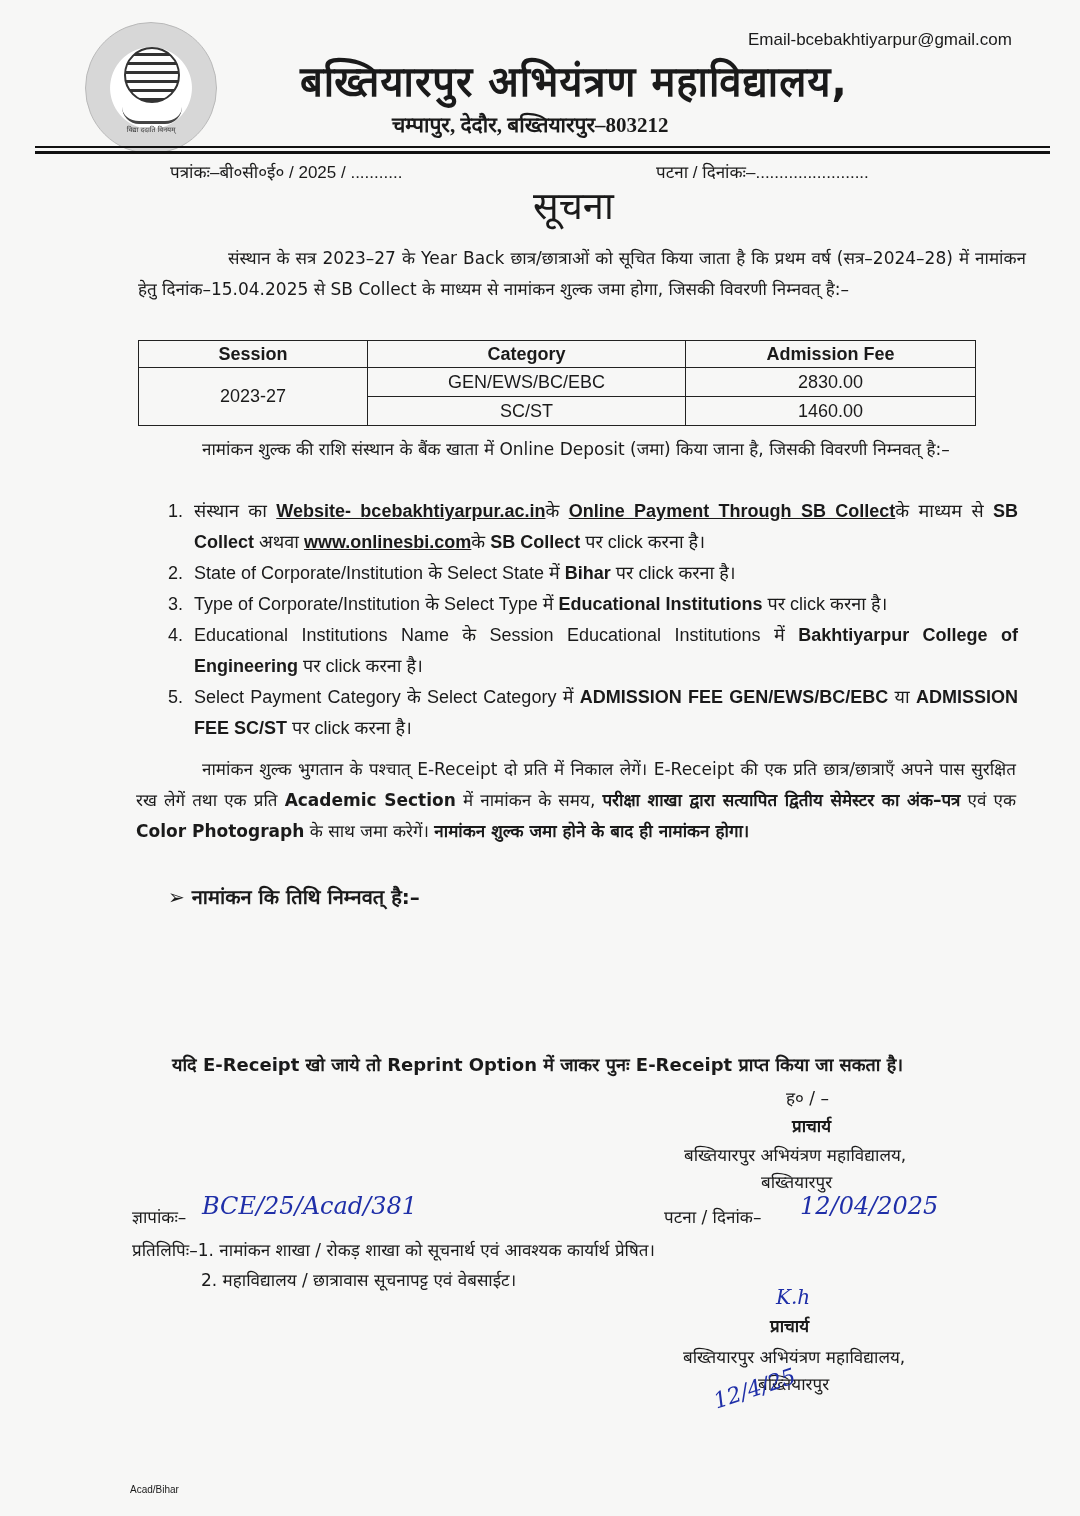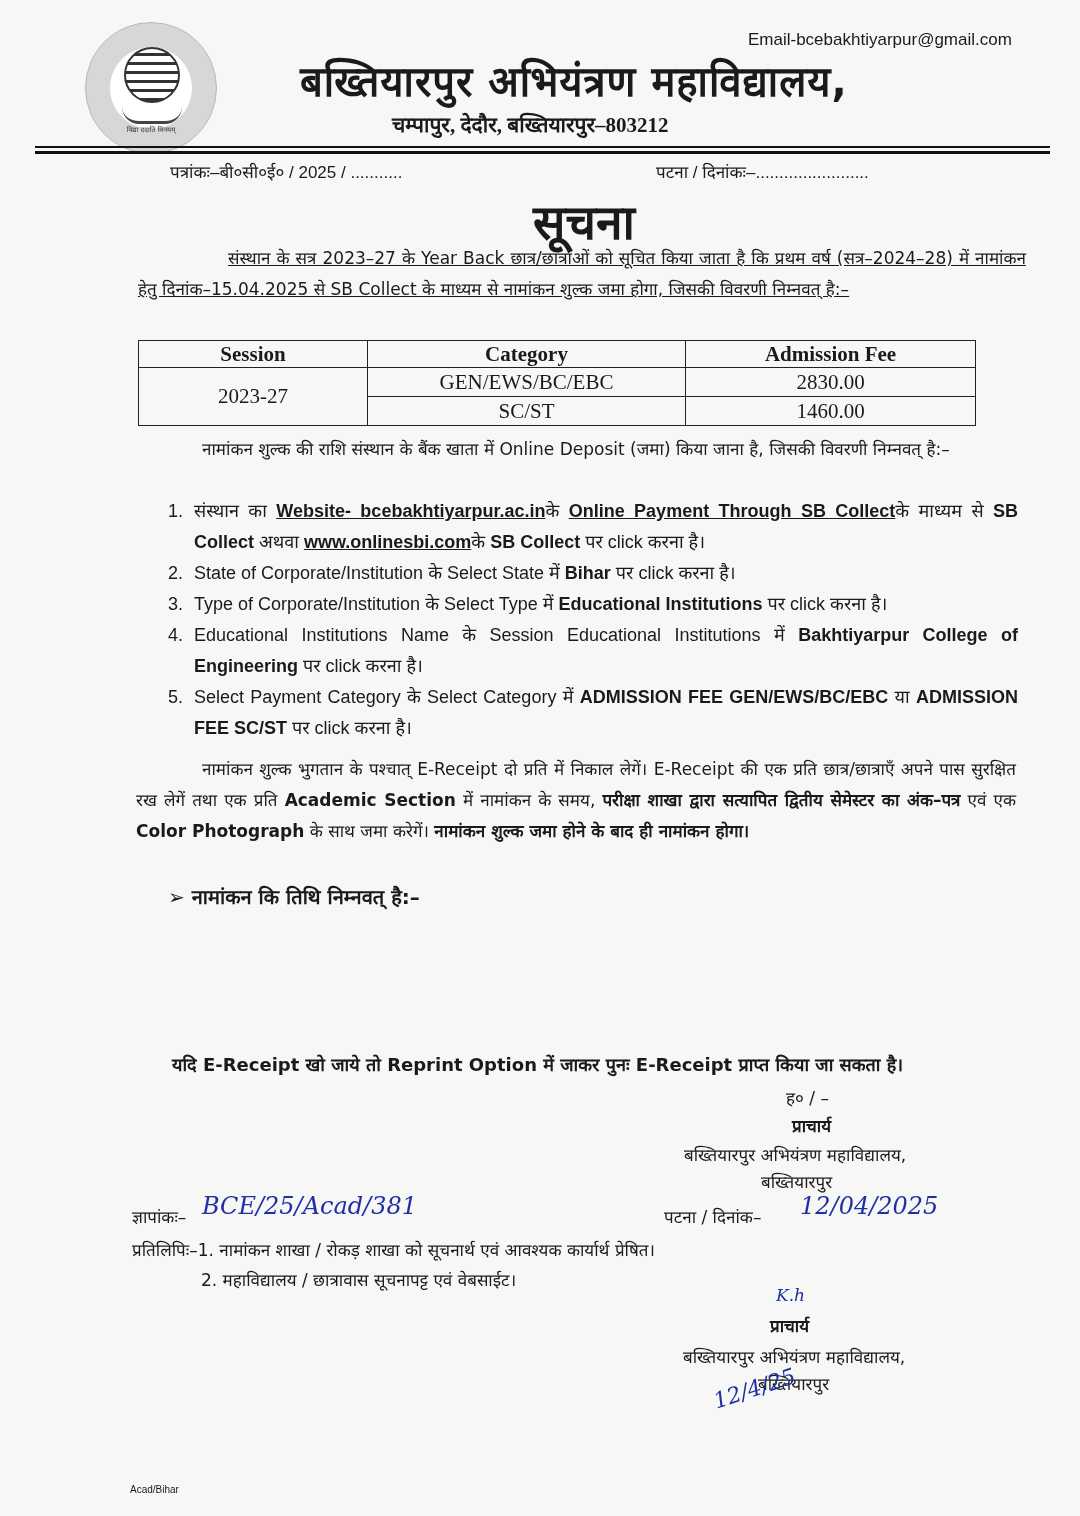--- a/index.html
+++ b/index.html
@@ -28,24 +28,24 @@
   .logo .motto { position: absolute; left: 0; width: 100%; top: 102px; text-align: center; font-size: 7px; color:#333; }
   .college-title {
     left: 300px; top: 52px; font-family: "DejaVu Sans", sans-serif; font-size: 40px;
     font-weight: bold; letter-spacing: 1px; transform: scaleY(1.05);
   }
   .address { left: 392px; top: 110px; font-family: Liberation Serif, serif; font-size: 21px; font-weight: bold; text-align: center; }
   .rule1 { left: 35px; top: 146px; width: 1015px; height: 0; border-top: 2px solid #111; }
   .rule2 { left: 35px; top: 151px; width: 1015px; height: 0; border-top: 3px solid #111; }
   .ref-no { left: 142px; top: 160px; font-size: 17px; margin-left: 28px; }
   .ref-date { left: 656px; top: 160px; font-size: 17px; }
-  .notice-title { left: 533px; top: 188px; font-family: "DejaVu Sans", sans-serif; font-size: 48px; font-weight: bold; }
+  .notice-title { left: 533px; top: 178px; font-family: "DejaVu Sans", sans-serif; font-size: 38px; font-weight: normal; }
   .para { font-family: "DejaVu Sans", sans-serif; font-size: 17px; line-height: 31px; text-align: justify; }
-  .p1 { left: 138px; top: 243px; width: 888px; text-indent: 90px; text-decoration: underline; }
-  table.grid { border-collapse: collapse; position: absolute; font-family: Liberation Serif, serif; font-size: 21px; }
+  .p1 { left: 138px; top: 243px; width: 888px; text-indent: 90px; }
+  table.grid { border-collapse: collapse; position: absolute; font-family: Liberation Sans, sans-serif; font-size: 18px; }
   table.grid td, table.grid th { border: 1.5px solid #222; text-align: center; padding: 0; }
   table.grid th { font-weight: bold; }
   .t1 { left: 138px; top: 340px; width: 838px; }
   .t1 th { height: 26px; }
   .t1 td { height: 28px; }
   .p2 { left: 138px; top: 434px; width: 880px; text-indent: 64px; }
   .steps { left: 168px; top: 496px; width: 850px; font-family: "Liberation Sans", sans-serif; font-size: 18px; line-height: 31px; }
   .step { position: relative; padding-left: 26px; text-align: justify; }
   .step .num { position: absolute; left: 0; top: 0; }
   .u { text-decoration: underline; font-weight: bold; }
@@ -61,21 +61,21 @@
   .principal1 { left: 792px; top: 1114px; font-weight: bold; }
   .college1 { left: 684px; top: 1143px; }
   .place1 { left: 761px; top: 1170px; }
   .memo { left: 132px; top: 1205px; }
   .memo-date { left: 664px; top: 1205px; }
   .hand { color: #1f2fa8; font-family: "DejaVu Serif", serif; font-style: italic; font-size: 24px; }
   .memo-hand { left: 202px; top: 1192px; }
   .date-hand { left: 800px; top: 1192px; }
   .copy1 { left: 132px; top: 1238px; }
   .copy2 { left: 201px; top: 1268px; }
-  .sig-init { left: 776px; top: 1285px; font-size: 17px; }
+  .sig-init { left: 776px; top: 1285px; font-size: 20px; }
   .principal2 { left: 770px; top: 1314px; font-weight: bold; }
   .college2 { left: 683px; top: 1345px; }
   .place2 { left: 758px; top: 1372px; }
   .sig-scribble { left: 712px; top: 1376px; font-size: 22px; transform: rotate(-18deg); }
   .footer { left: 130px; top: 1484px; font-size: 10px; }
 </style>
 </head>
 <body>
 
 <div class="abs email">Email-bcebakhtiyarpur@gmail.com</div>

